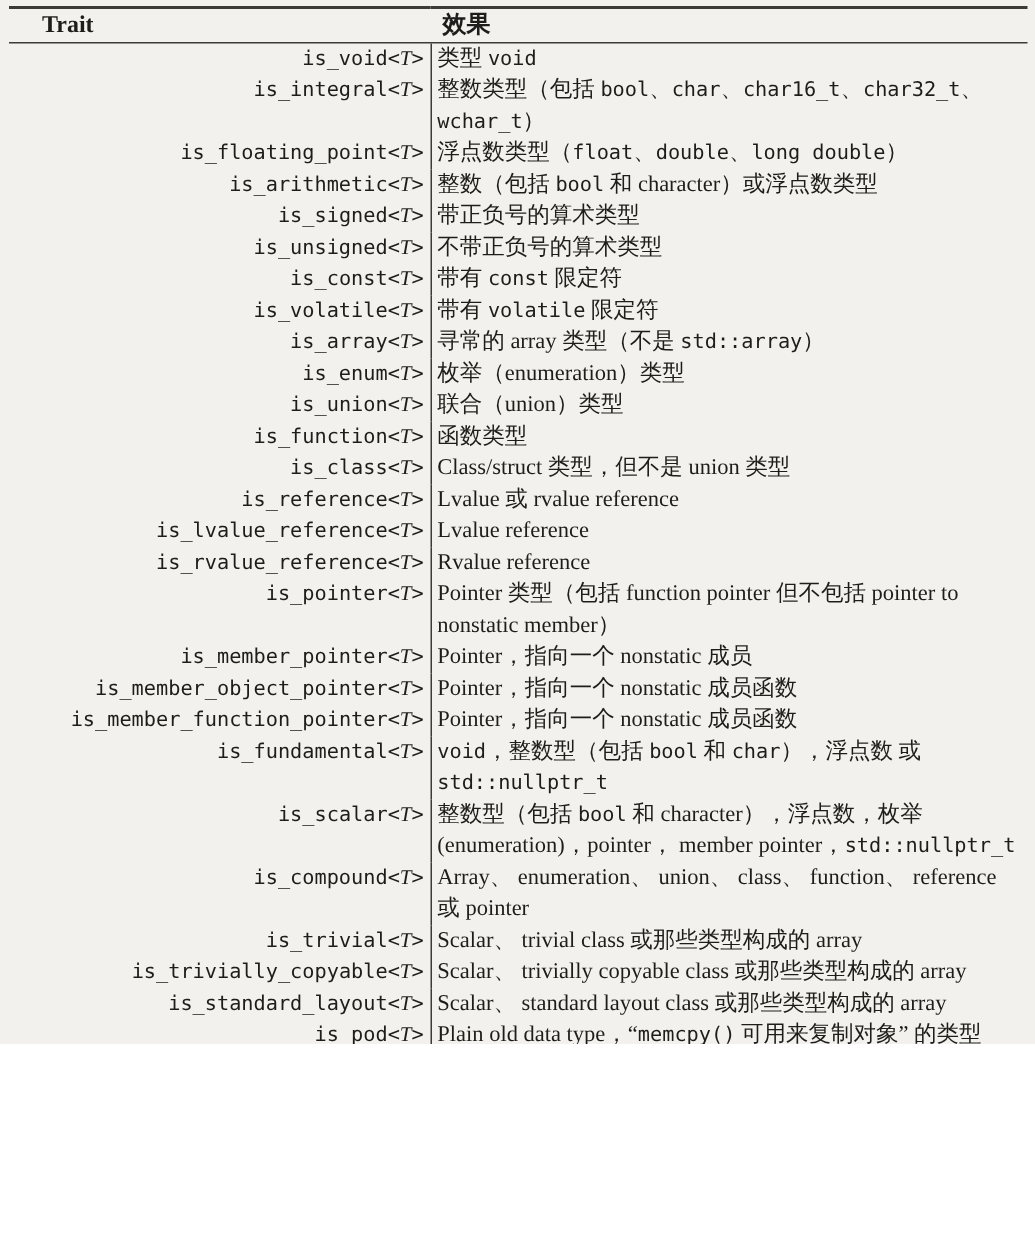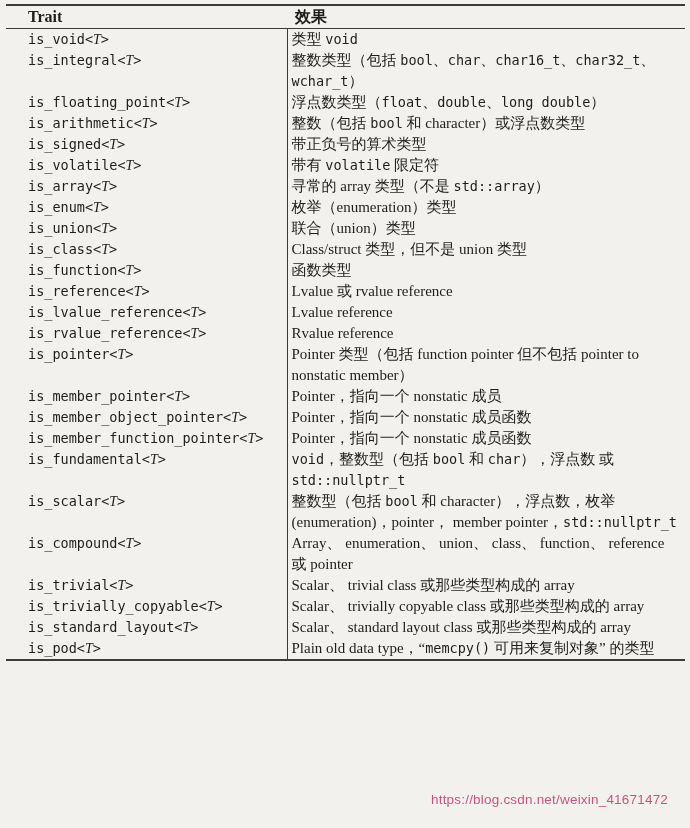--- a/index.html
+++ b/index.html
@@ -2,21 +2,21 @@
 <html><head>
 <meta charset="utf-8">
 <style>
   html, body {
     margin: 0;
     padding: 0;
   }
   .page {
     position: relative;
     width: 690px;
-    height: 828px;
+    height: 696px;
     background: #f2f1ed;
     overflow: hidden;
     color: #1d1d1b;
   }
   table.traits {
     border-collapse: collapse;
     table-layout: fixed;
     width: 679px;
     margin: 4px 5px 0 6px;
     border-top: 2px solid #3b3b38;
@@ -42,20 +42,21 @@
   }
   td.effect {
     font-family: "Liberation Serif", serif;
     border-left: 1.2px solid #3b3b38;
     padding-left: 4px;
   }
   td.trait, code {
     font-family: "DejaVu Sans Mono", monospace;
     font-size: 13.5px;
     letter-spacing: 0;
+    text-align: right;
   }
   td.effect code { font-size: 13.5px; }
   .tvar {
     font-family: "Liberation Serif", serif;
     font-style: italic;
     font-size: 14px;
   }
   .watermark {
     position: absolute;
     left: 431px;
@@ -103,21 +104,29 @@
   <tr>
     <td class="trait">is_arithmetic&lt;<span class="tvar">T</span>&gt;</td>
     <td class="effect">整数（包括 <code>bool</code> 和 character）或浮点数类型</td>
   </tr>
 
   <tr>
     <td class="trait">is_signed&lt;<span class="tvar">T</span>&gt;</td>
     <td class="effect">带正负号的算术类型</td>
   </tr>
 
-
+  <tr>
+    <td class="trait">is_unsigned&lt;<span class="tvar">T</span>&gt;</td>
+    <td class="effect">不带正负号的算术类型</td>
+  </tr>
+
+  <tr>
+    <td class="trait">is_const&lt;<span class="tvar">T</span>&gt;</td>
+    <td class="effect">带有 <code>const</code> 限定符</td>
+  </tr>
 
   <tr>
     <td class="trait">is_volatile&lt;<span class="tvar">T</span>&gt;</td>
     <td class="effect">带有 <code>volatile</code> 限定符</td>
   </tr>
 
   <tr>
     <td class="trait">is_array&lt;<span class="tvar">T</span>&gt;</td>
     <td class="effect">寻常的 array 类型（不是 <code>std::array</code>）</td>
   </tr>
@@ -126,30 +135,30 @@
     <td class="trait">is_enum&lt;<span class="tvar">T</span>&gt;</td>
     <td class="effect">枚举（enumeration）类型</td>
   </tr>
 
   <tr>
     <td class="trait">is_union&lt;<span class="tvar">T</span>&gt;</td>
     <td class="effect">联合（union）类型</td>
   </tr>
 
   <tr>
+    <td class="trait">is_function&lt;<span class="tvar">T</span>&gt;</td>
+    <td class="effect">函数类型</td>
+  </tr>
+
+  <tr>
     <td class="trait">is_class&lt;<span class="tvar">T</span>&gt;</td>
     <td class="effect">Class/struct 类型，但不是 union 类型</td>
   </tr>
 
   <tr>
-    <td class="trait">is_function&lt;<span class="tvar">T</span>&gt;</td>
-    <td class="effect">函数类型</td>
-  </tr>
-
-  <tr>
     <td class="trait">is_reference&lt;<span class="tvar">T</span>&gt;</td>
     <td class="effect">Lvalue 或 rvalue reference</td>
   </tr>
 
   <tr>
     <td class="trait">is_lvalue_reference&lt;<span class="tvar">T</span>&gt;</td>
     <td class="effect">Lvalue reference</td>
   </tr>
 
   <tr>

